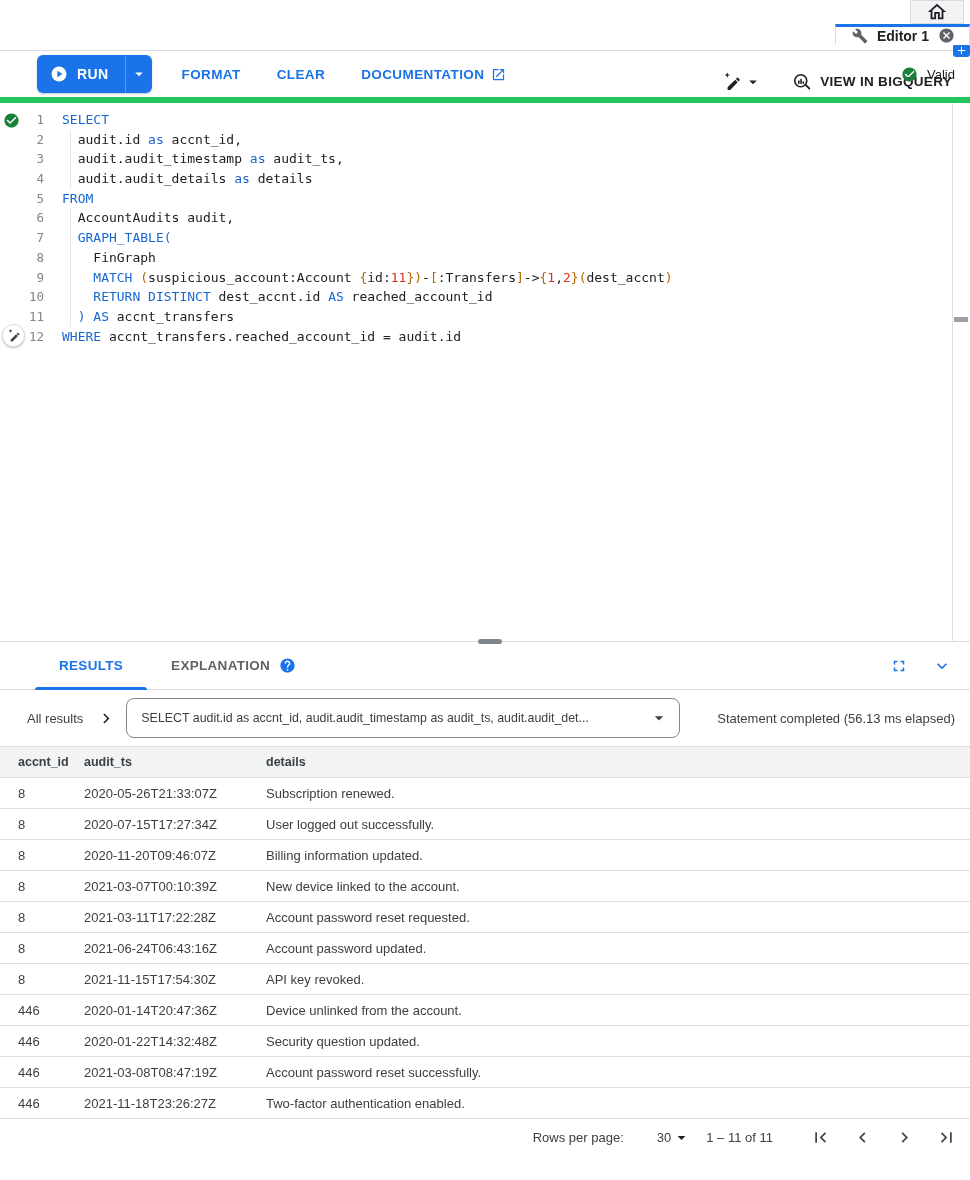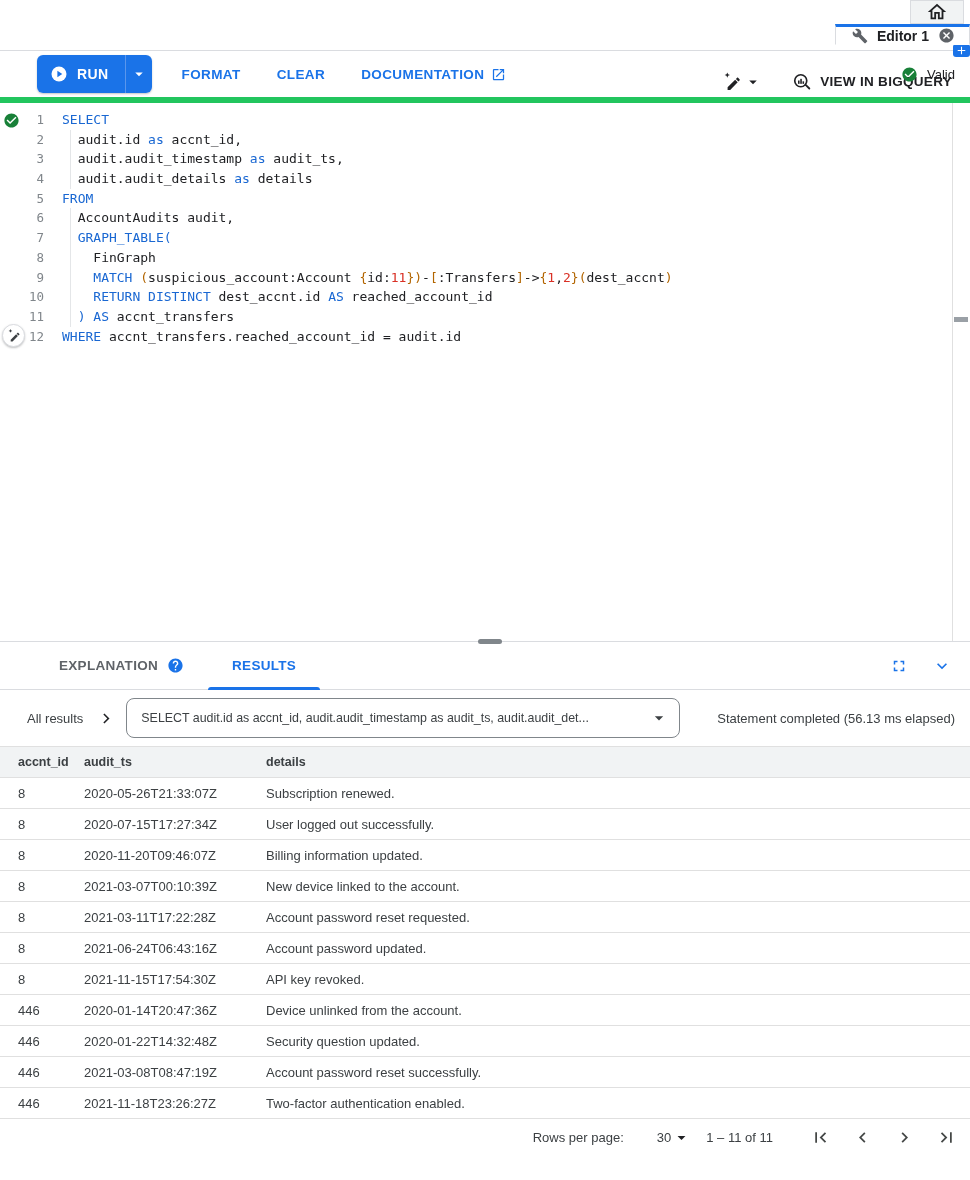--- a/index.html
+++ b/index.html
@@ -285,30 +285,30 @@
         </g>
       </svg>
     </span>
   </div>
   <div class="editor-scroll-line"></div>
   <div class="editor-scroll-thumb"></div>
   <div class="resize-handle"></div>
 </div>
 
 <div class="results-tabs">
+  <div class="rtab active">
+    <span>RESULTS</span>
+  </div>
   <div class="rtab">
     <span>EXPLANATION</span>
     <span style="cursor:pointer;">
       <svg width="17" height="17" viewBox="0 0 24 24">
           <path fill="#1a73e8" d="M12 2C6.48 2 2 6.48 2 12s4.48 10 10 10 10-4.48 10-10S17.52 2 12 2zm1 17h-2v-2h2v2zm2.07-7.75l-.9.92C13.45 12.9 13 13.5 13 15h-2v-.5c0-1.1.45-2.1 1.17-2.83l1.24-1.26c.37-.36.59-.86.59-1.41 0-1.1-.9-2-2-2s-2 .9-2 2H8c0-2.21 1.79-4 4-4s4 1.79 4 4c0 .88-.36 1.68-.93 2.25z"></path>
         </svg>
     </span>
-  </div>
-  <div class="rtab active">
-    <span>RESULTS</span>
   </div>
   <div class="rtabs-right">
     <button class="icon-btn">
       <span>
         <svg width="18" height="18" viewBox="0 0 24 24">
             <path fill="#1a73e8" d="M7 14H5v5h5v-2H7v-3zm-2-4h2V7h3V5H5v5zm12 7h-3v2h5v-5h-2v3zM14 5v2h3v3h2V5h-5z"></path>
           </svg>
       </span>
     </button>
     <button class="icon-btn">

